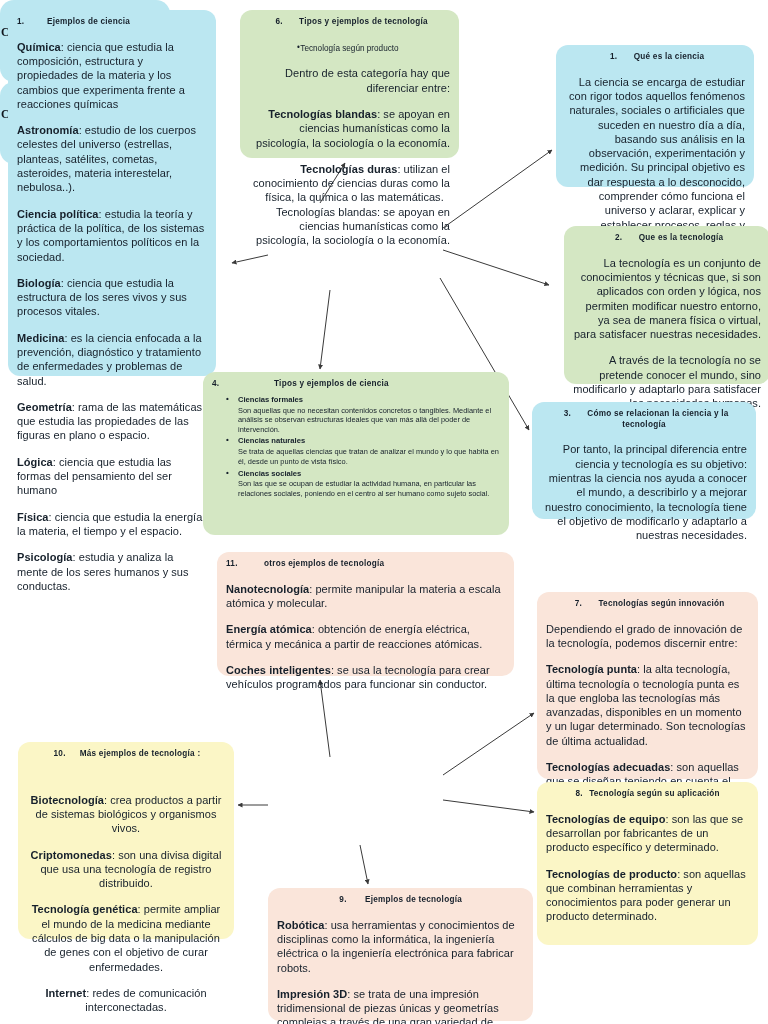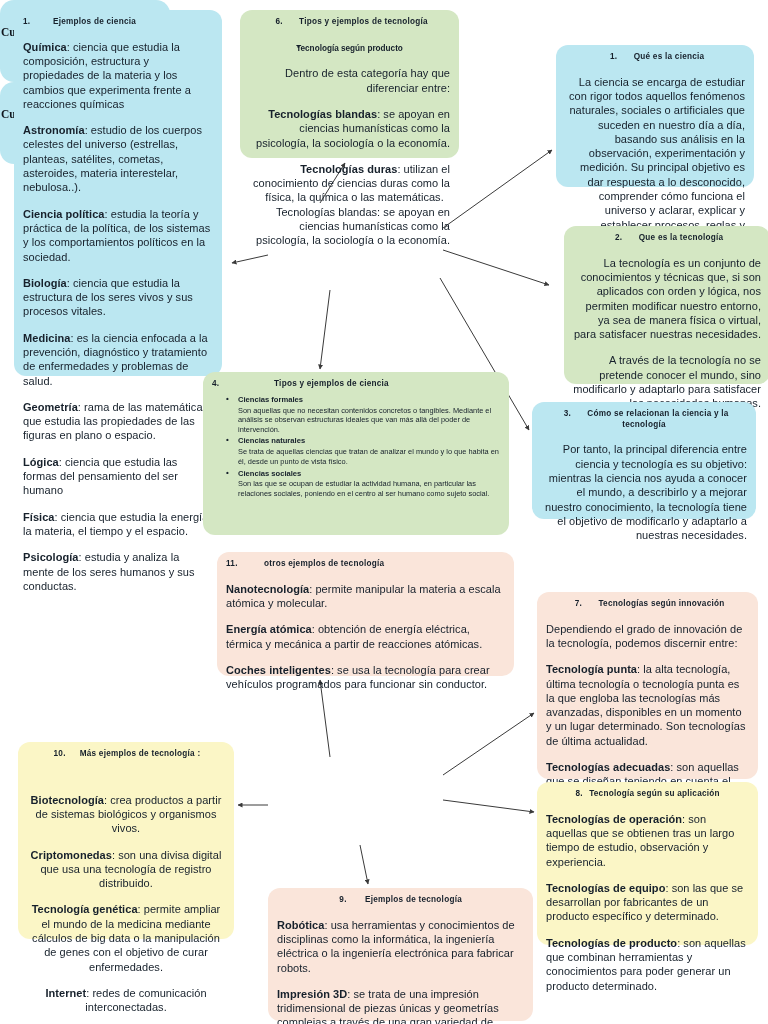--- a/index.html
+++ b/index.html
@@ -89,34 +89,34 @@
     top: -1px;
     font-size: 8px;
   }
   .bullet-body {
     font-size: 7.4px;
     margin: 0 0 2px 0;
     padding-left: 26px;
   }
   .sub-bullet {
     font-size: 8.2px;
-    font-weight: bold;
+    font-weight: normal;
     text-align: center;
     margin: 16px 0 6px 0;
     position: relative;
   }
   .sub-bullet::before {
     content: "\2022";
     position: absolute;
     left: 48px;
     top: -1px;
   }
 
   
-  #n1  { left: 14px;  top: 10px;  width: 208px; height: 366px; }
+  #n1  { left: 8px;  top: 10px;  width: 208px; height: 366px; }
   #n6  { left: 240px; top: 10px;  width: 219px; height: 148px; }
   #nQ1 { left: 556px; top: 45px;  width: 198px; height: 142px; }
   #nQ2 { left: 564px; top: 226px; width: 206px; height: 158px; }
   #n3  { left: 532px; top: 402px; width: 224px; height: 117px; }
   #n4  { left: 203px; top: 372px; width: 306px; height: 163px; }
   #n11 { left: 217px; top: 552px; width: 297px; height: 124px; }
   #n7  { left: 537px; top: 592px; width: 221px; height: 187px; }
   #n8  { left: 537px; top: 782px; width: 221px; height: 163px; }
   #n10 { left: 18px;  top: 742px; width: 216px; height: 197px; text-align: center; }
   #n9  { left: 268px; top: 888px; width: 265px; height: 133px; }
@@ -226,21 +226,20 @@
     </div>
     <p class="p">Dependiendo el grado de innovación de la tecnología, podemos discernir entre:</p>
     <p class="p"><b>Tecnología punta</b><span>: la alta tecnología, última tecnología o tecnología punta es la que engloba las tecnologías más avanzadas, disponibles en un momento y un lugar determinado. Son tecnologías de última actualidad.</span></p>
     <p class="p"><b>Tecnologías adecuadas</b><span>: son aquellas que se diseñan teniendo en cuenta el impacto a nivel social, económico y ambiental que puede representar en una sociedad determinada.</span></p>
   </div>
 
   <div class="node yellow" id="n8">
     <div class="hdr center">
       <span class="num" style="min-width:8px">8.</span><span class="ttl" style="margin-left:6px">Tecnología según su aplicación</span>
     </div>
-    <p class="p"><b>Tecnologías de operación</b><span>: son aquellas que se obtienen tras un largo tiempo de estudio, observación y experiencia.</span></p>
     <p class="p"><b>Tecnologías de equipo</b><span>: son las que se desarrollan por fabricantes de un producto específico y determinado.</span></p>
     <p class="p"><b>Tecnologías de producto</b><span>: son aquellas que combinan herramientas y conocimientos para poder generar un producto determinado.</span></p>
   </div>
 
   <div class="node yellow" id="n10">
     <div class="hdr">
       <span class="num">10.</span><span class="ttl" style="margin-left:12px">Más ejemplos de tecnología :</span>
     </div>
     <div style="height:16px"></div>
     <p class="p"><b>Biotecnología</b><span>: crea productos a partir de sistemas biológicos y organismos vivos.</span></p>

